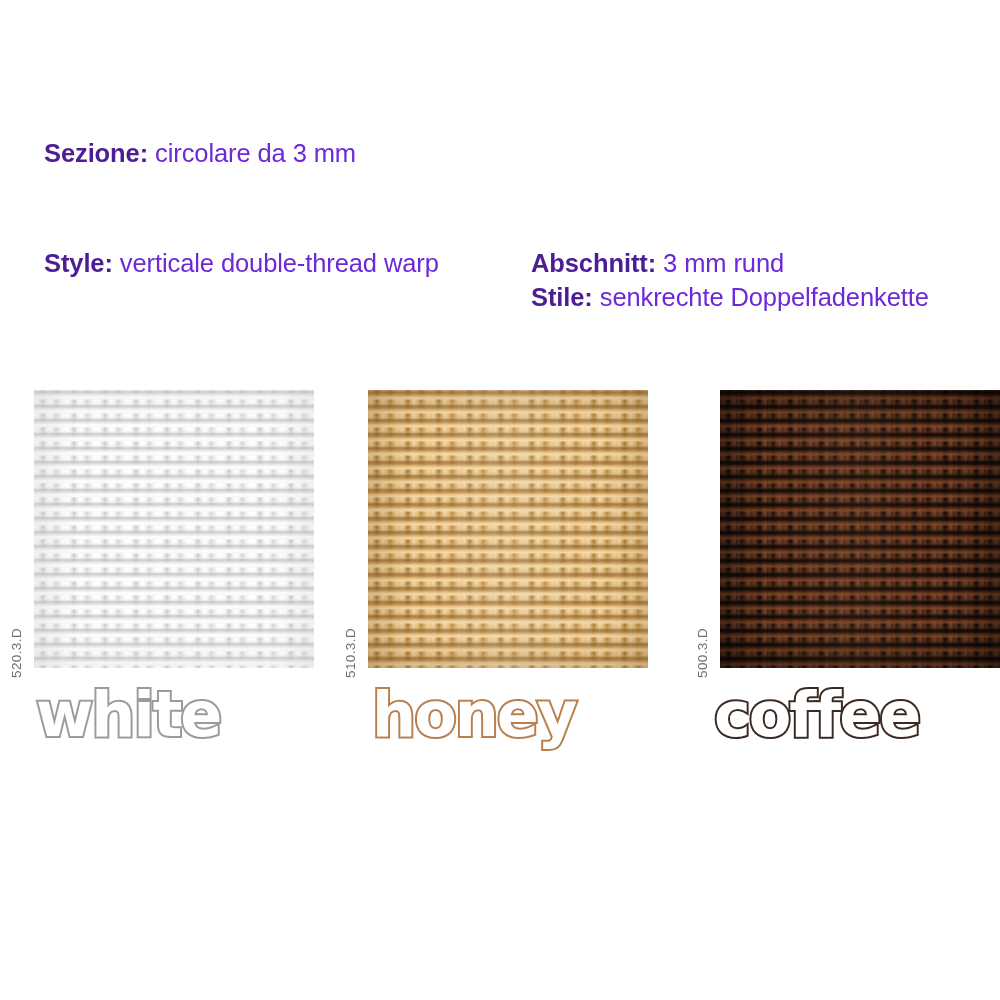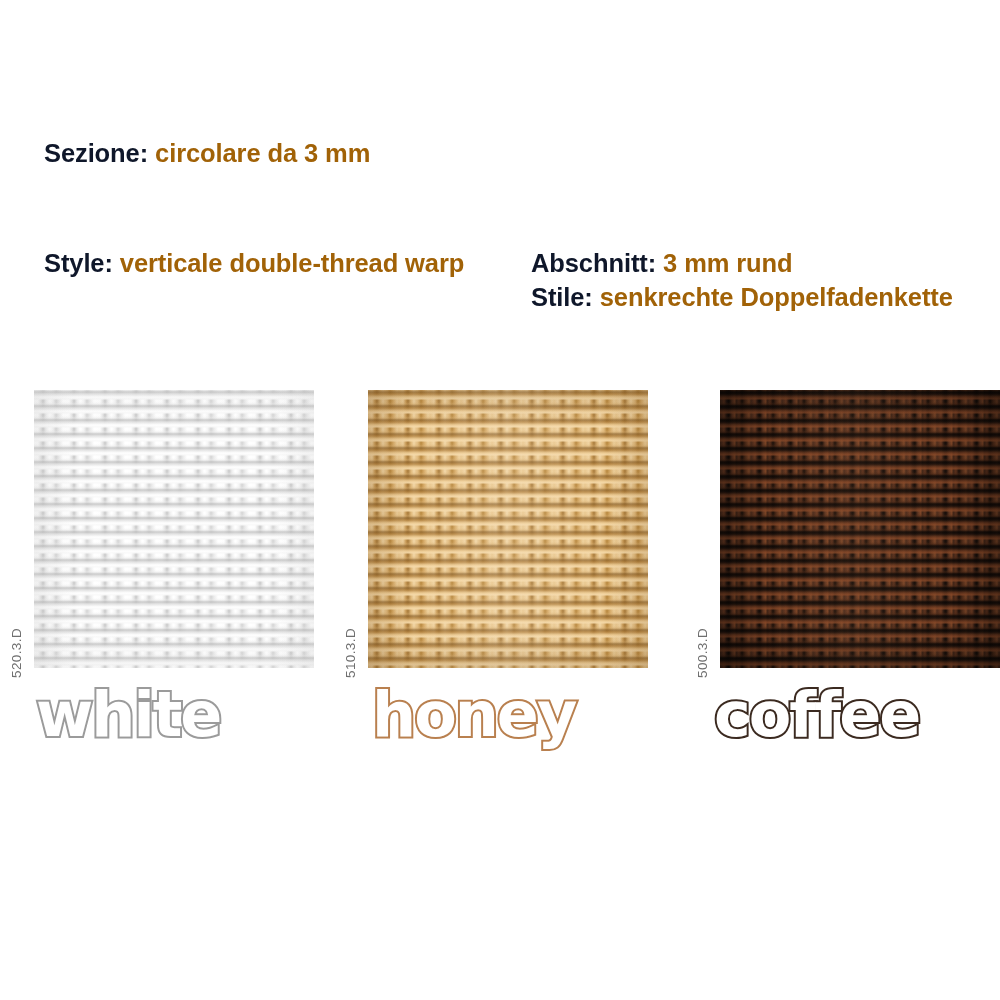--- a/index.html
+++ b/index.html
@@ -21,25 +21,25 @@
     white-space: nowrap;
   }
   .spec-line {
     font-size: 25.5px;
     line-height: 34px;
     color: #8b8b8b;
     letter-spacing: -0.1px;
   }
   .spec-label {
     font-weight: bold;
-    color: #0f172a;
+    color: #4c1d95;
   }
   .spec-value {
-    font-weight: bold;
-    color: #a16207;
+    font-weight: normal;
+    color: #6d28d9;
   }
 
   #spec-it  { left: 44px;  top: 136px; }
   #spec-en  { left: 44px;  top: 246px; }
   #spec-de  { left: 531px; top: 246px; }
 
   
   .swatch-group {
     position: absolute;
     top: 390px;

